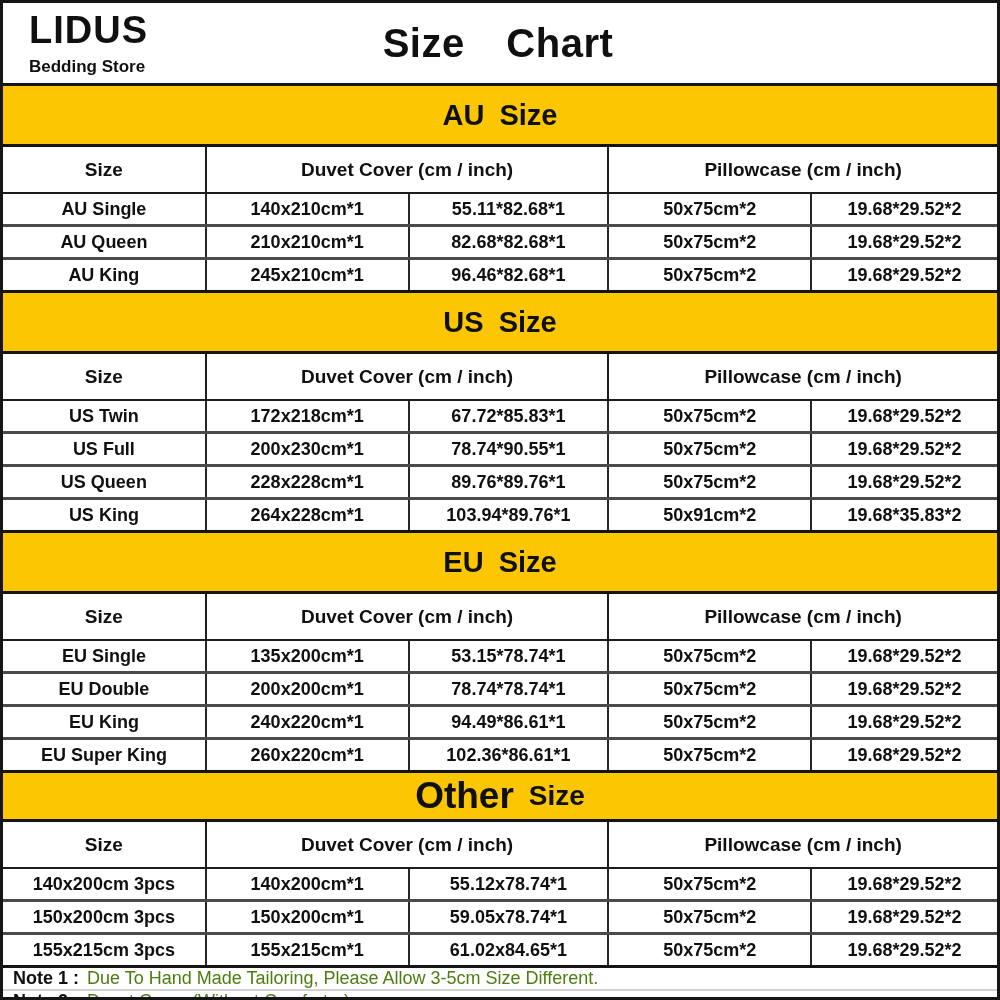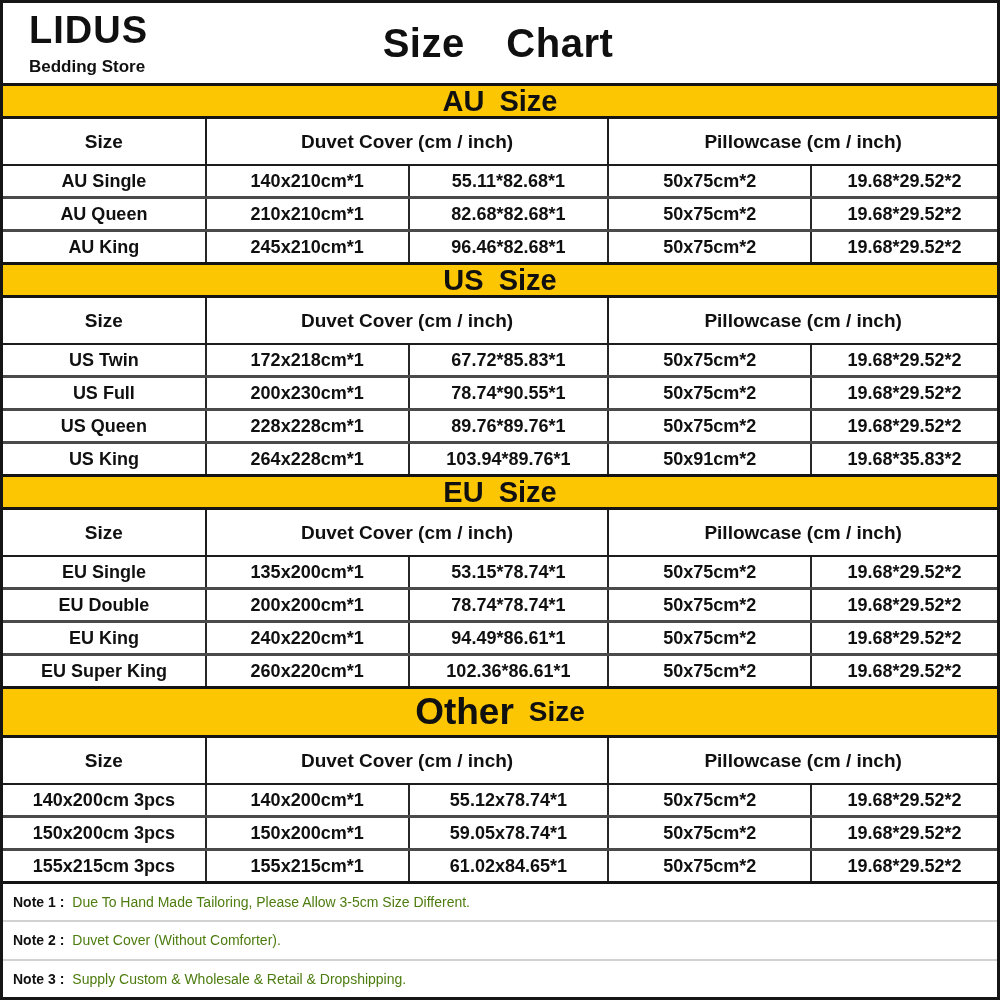--- a/index.html
+++ b/index.html
@@ -14,21 +14,21 @@
   .header{flex:none;height:80px;position:relative;display:flex;align-items:center;background:#ffffff;}
   .logo{padding-left:26px;line-height:1;z-index:2;}
   .logo-name{font-size:38px;font-weight:bold;letter-spacing:1px;display:block;}
   .logo-sub{font-size:17px;font-weight:bold;display:block;margin-top:9px;}
   .page-title{
     position:absolute;left:0;right:4px;text-align:center;
     font-size:40px;font-weight:bold;word-spacing:30px;letter-spacing:0.5px;
   }
   
   .banner{
-    flex:none;height:36px;box-sizing:border-box;
+    flex:none;height:64px;box-sizing:border-box;
     background:#FCC602;border-top:3px solid #141414;border-bottom:3px solid #141414;
     display:flex;align-items:center;justify-content:center;
   }
   .section-other .banner{height:52px;}
   .banner-main{font-size:29px;font-weight:bold;margin-right:15px;}
   .banner-sub{font-size:29px;font-weight:bold;}
   .section-other .banner-main{font-size:37px;}
   .section-other .banner-sub{font-size:28px;}
   
   table.size-table{width:100%;border-collapse:collapse;table-layout:fixed;flex:none;}
@@ -42,21 +42,21 @@
     height:30px;font-size:18px;font-weight:bold;text-align:center;vertical-align:middle;
     border-right:2px solid #272727;border-top:3px solid #4a4a4a;
     padding:0;white-space:nowrap;overflow:hidden;
   }
   table.size-table td:last-child{border-right:none;border-radius:15px;}
   table.size-table tbody tr:first-child td{border-top:none;}
   
   .notes{flex:1;display:flex;flex-direction:column;border-top:3px solid #141414;background:#ffffff;}
   .note-row{
     flex:1;display:flex;align-items:center;padding-left:10px;
-    border-bottom:2px solid #d2d2d2;font-size:14px;
+    border-bottom:2px solid #d2d2d2;font-size:18px;
   }
   .note-row:last-child{border-bottom:none;}
   .note-label{font-weight:bold;margin-right:8px;white-space:pre;}
   .note-text{font-weight:normal;color:#4d7c0f;}
 </style>
 </head>
 <body>
 
 <div class="page">
 

